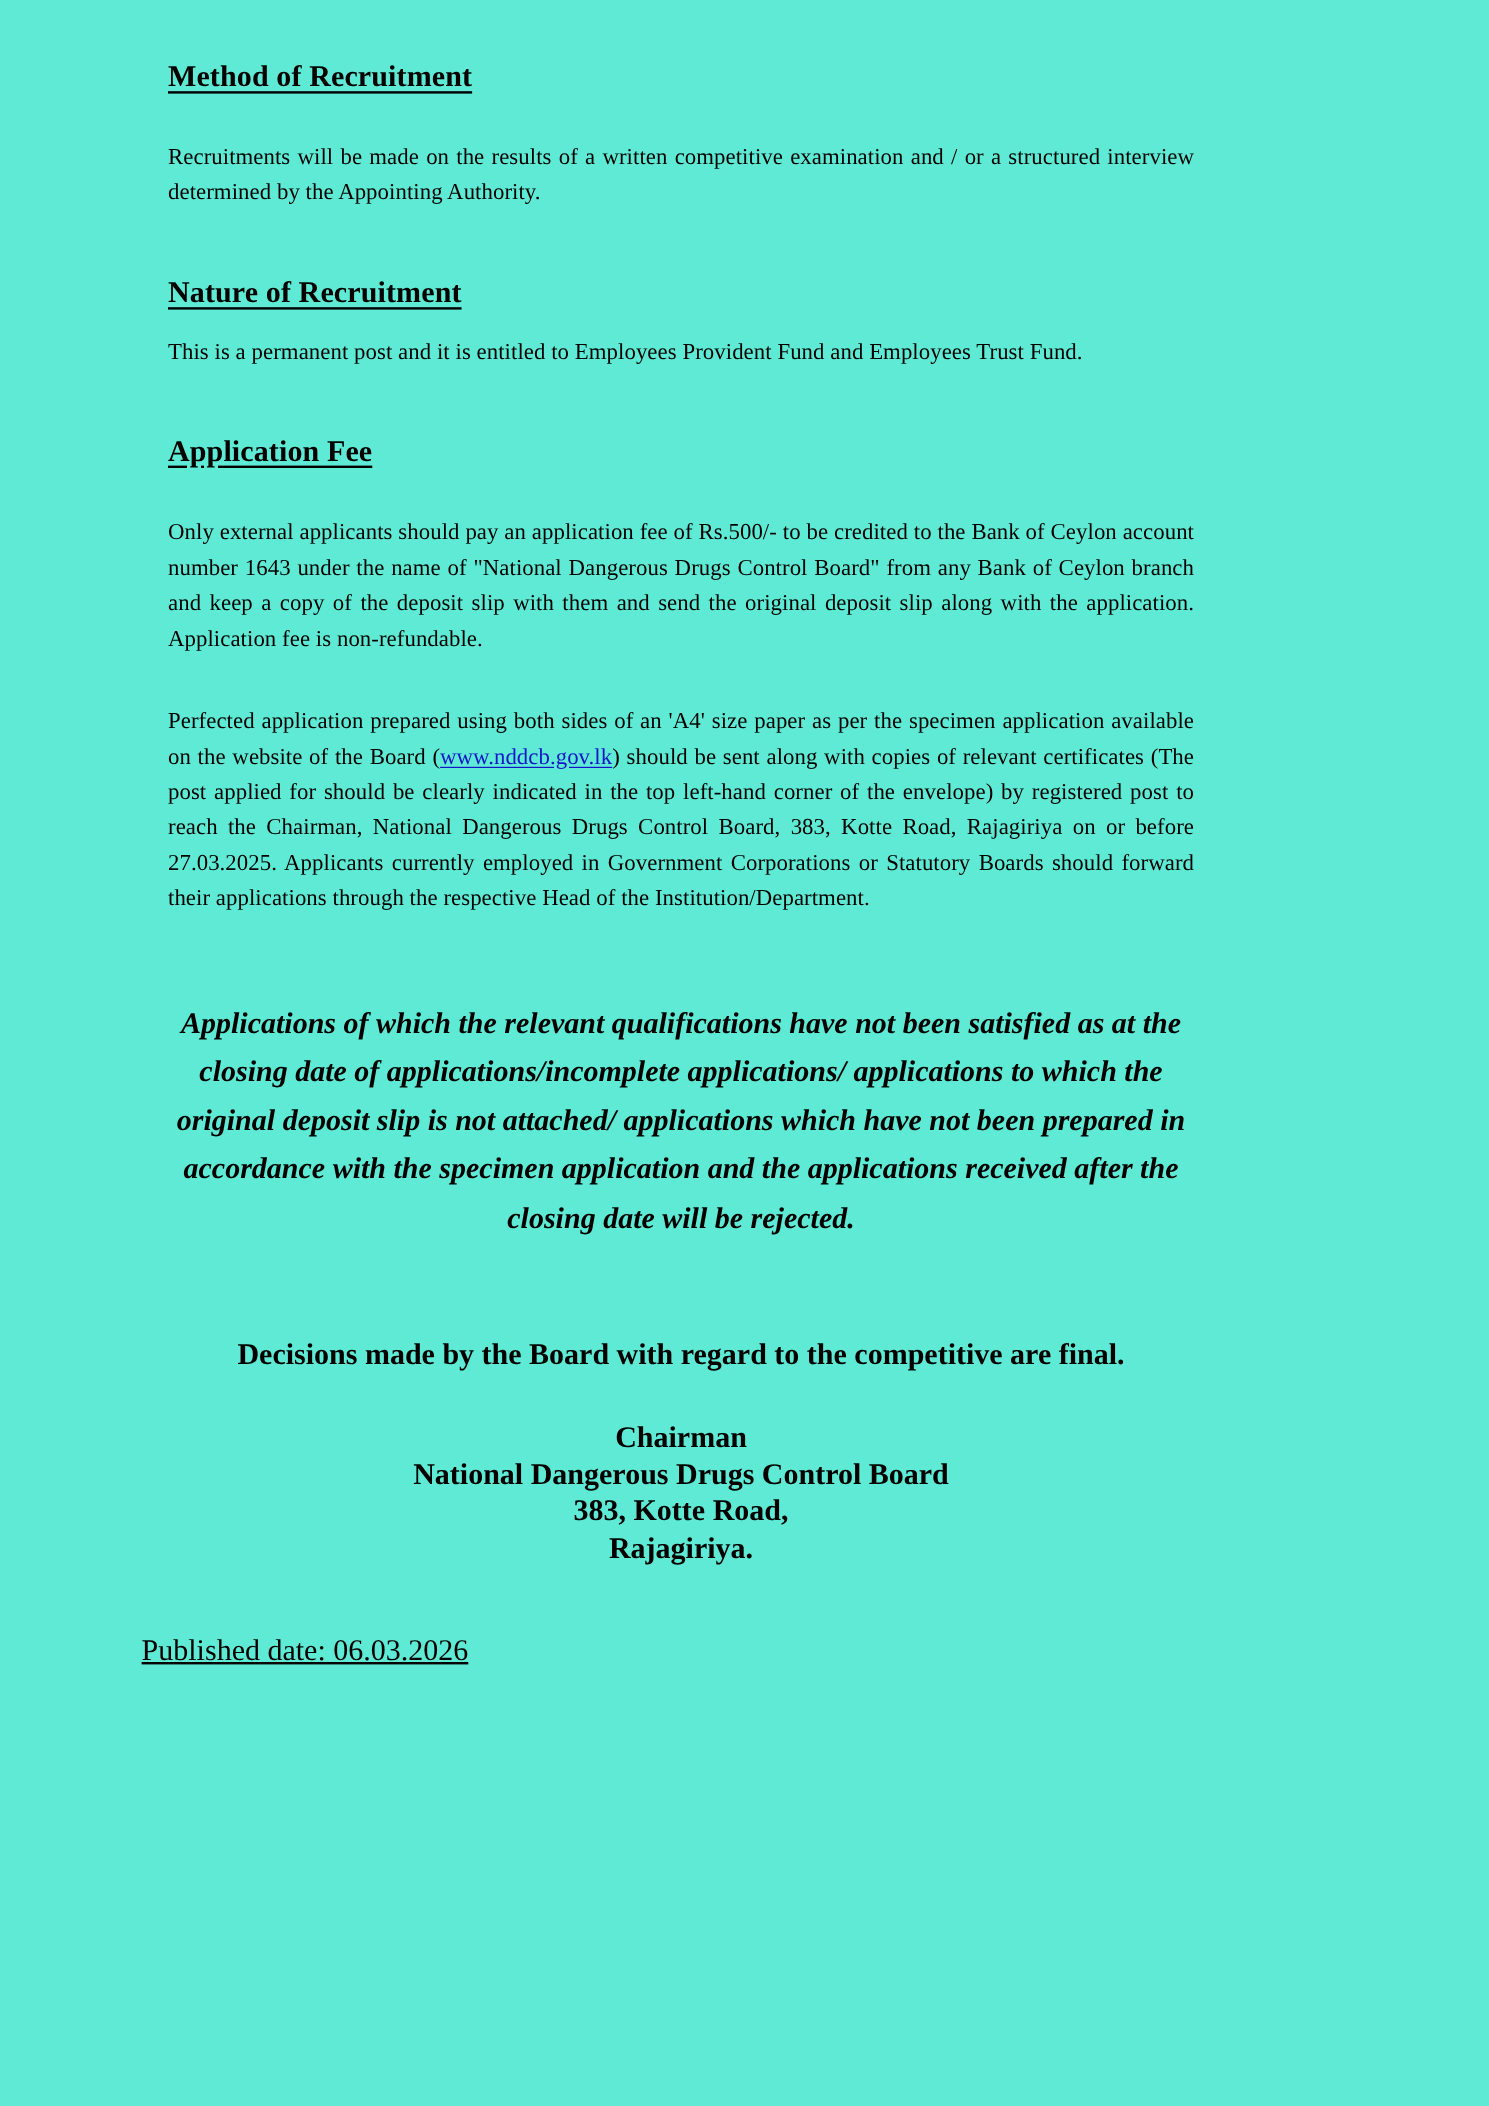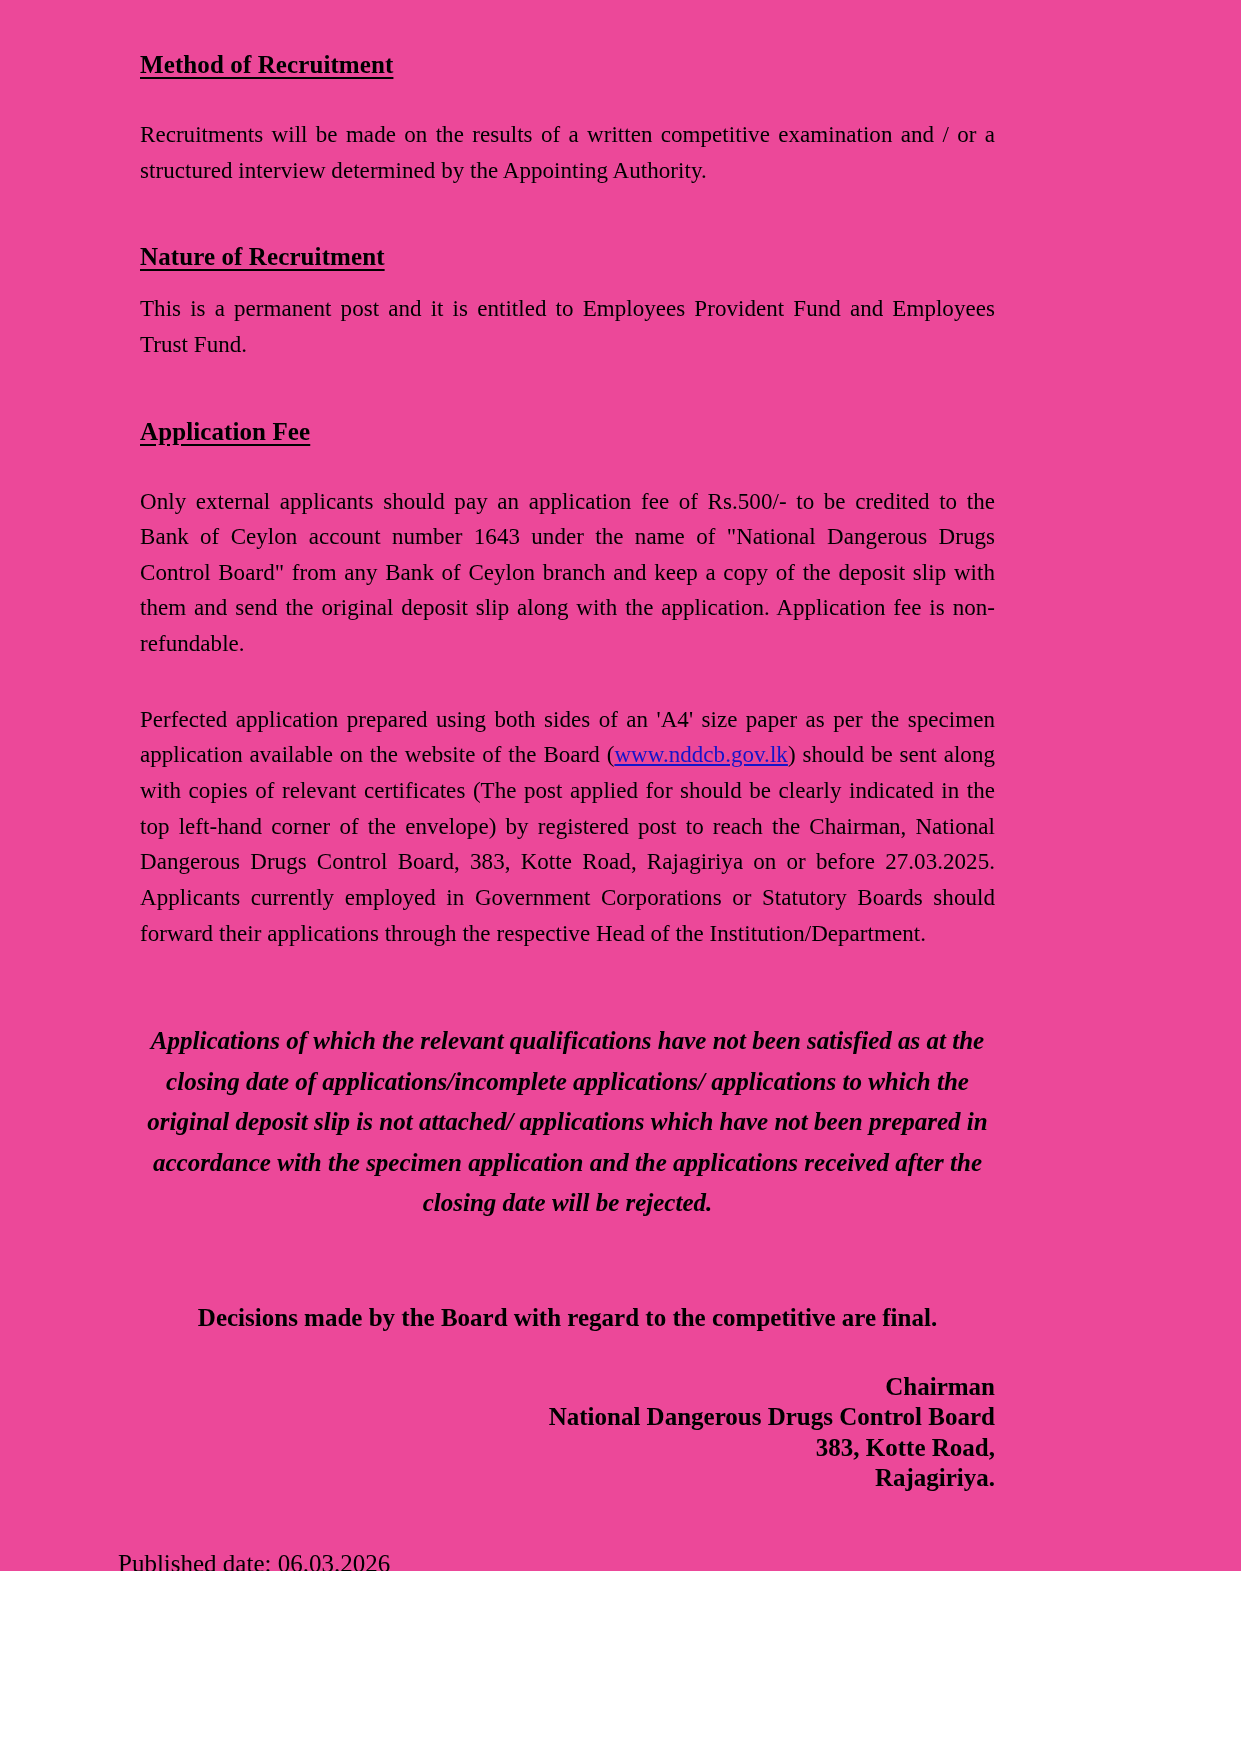--- a/index.html
+++ b/index.html
@@ -7,41 +7,41 @@
     padding: 0;
     background: #ffffff;
   }
   body {
     font-family: "Liberation Serif", "DejaVu Serif", serif;
     color: #000000;
   }
   .page {
     position: relative;
     width: 1241px;
-    height: 1571px;
-    background: #ec4899;
+    height: 1755px;
+    background: #5eead4;
     box-sizing: border-box;
     padding: 52px 140px 0 140px;
     overflow: hidden;
   }
   .doc-body {
     width: 855px;
     margin: 0 auto 0 0;
   }
   .section-heading {
     font-weight: bold;
     font-size: 25px;
     line-height: 1.0;
     text-decoration: underline;
     text-underline-offset: 4px;
     margin: 0;
     letter-spacing: 0.1px;
   }
   .para {
-    font-size: 23px;
+    font-size: 19px;
     line-height: 1.55;
     text-align: justify;
     text-justify: inter-word;
     margin: 0;
     letter-spacing: 0.05px;
   }
   .gap-sm { height: 22px; }
   .gap-md { height: 40px; }
   .gap-lg { height: 56px; }
   .gap-xl { height: 70px; }
@@ -62,21 +62,21 @@
     margin: 0;
     font-style: italic;
   }
   .final-line {
     font-size: 25px;
     font-weight: bold;
     text-align: center;
     margin: 0;
   }
   .signature {
-    text-align: right;
+    text-align: center;
     font-weight: bold;
     font-size: 25px;
     line-height: 1.22;
     font-family: "Liberation Serif", "DejaVu Serif", serif;
     margin: 0;
     padding-right: 0;
   }
   .signature div { white-space: nowrap; }
   .published {
     font-size: 25px;

